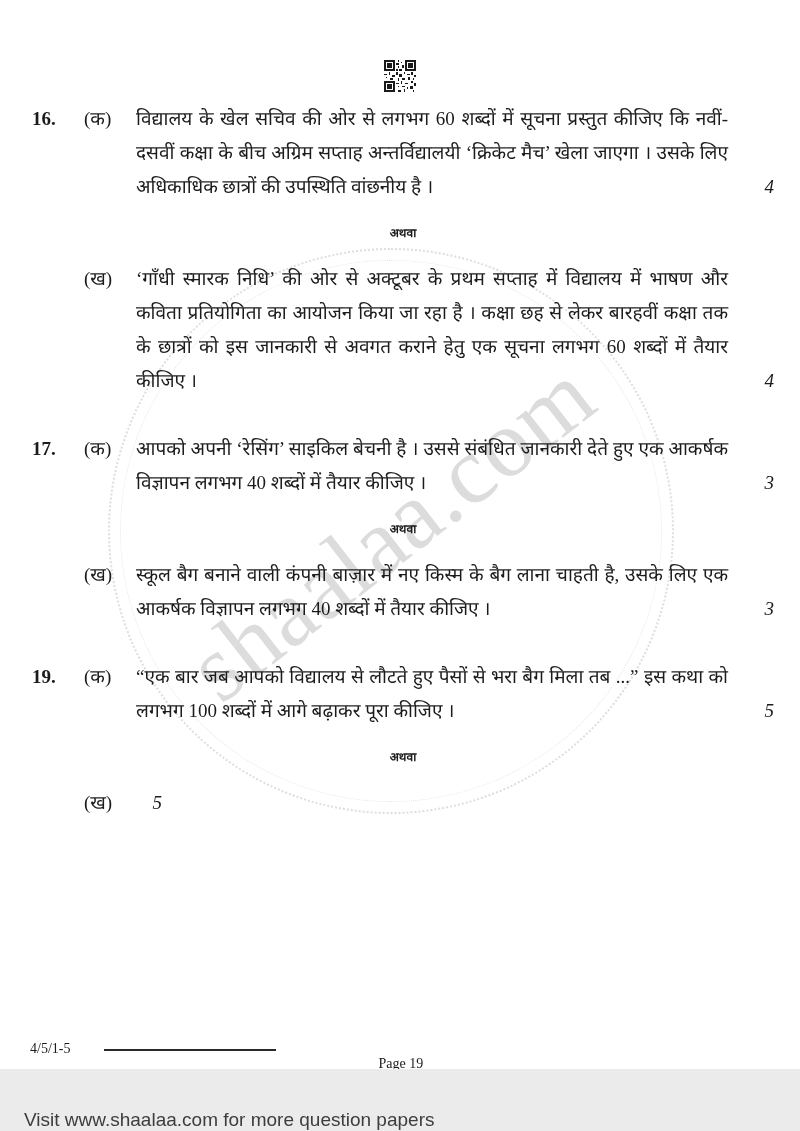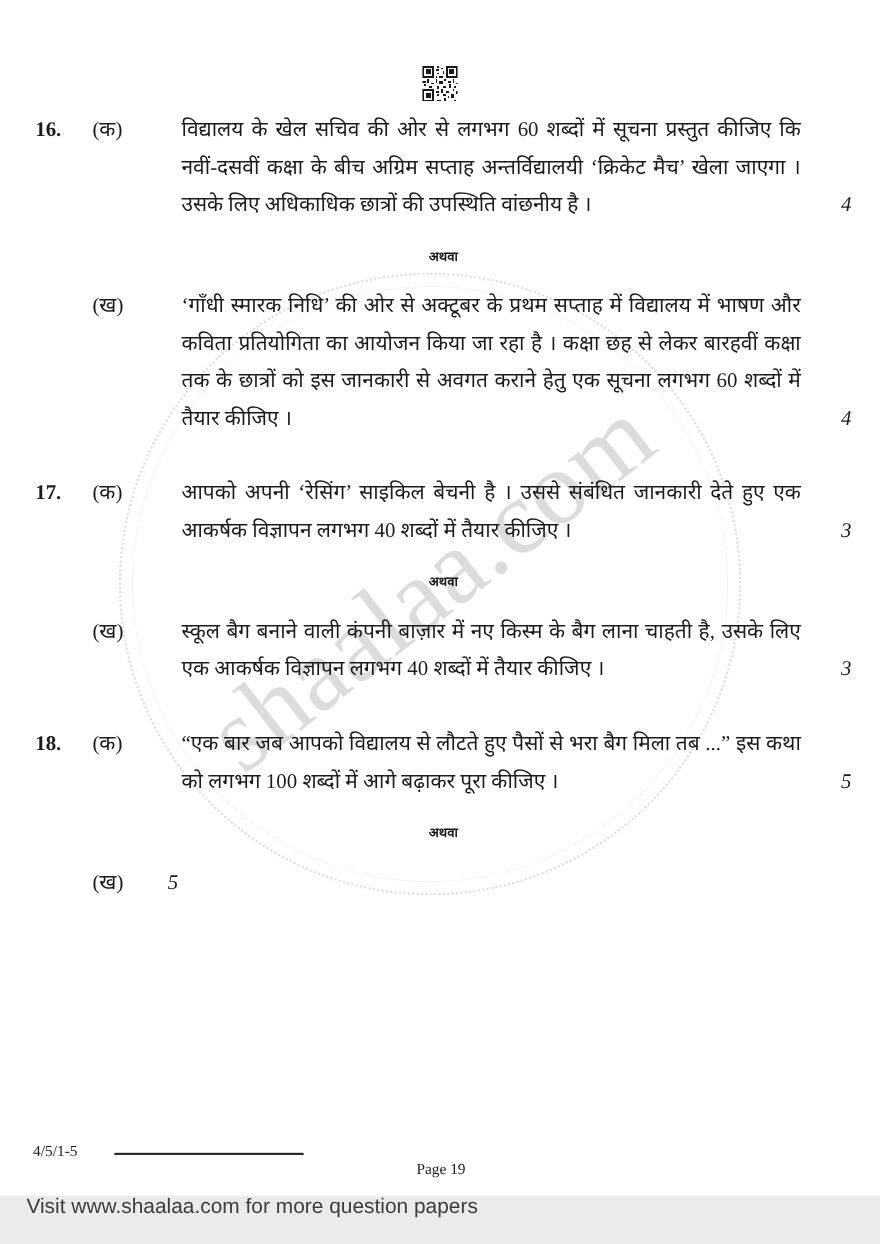--- a/index.html
+++ b/index.html
@@ -77,21 +77,20 @@
     font-weight: bold;
   }
   .plabel {
     width: 52px;
     flex: 0 0 52px;
   }
   .ptext {
     flex: 1 1 auto;
     text-align: justify;
     padding-right: 20px;
-    margin-left: 29px;
   }
   .marks {
     flex: 0 0 26px;
     width: 26px;
     text-align: right;
     font-style: italic;
     align-self: flex-end;
   }
   .or-row {
     text-align: center;
@@ -124,24 +123,24 @@
     position: absolute;
     left: 50%;
     top: 16px;
     transform: translateX(-48%);
   }
 
   
   .bottom-bar {
     position: absolute;
     left: 0; right: 0; bottom: 0;
-    height: 44px;
+    height: 62px;
     background: #ebebeb;
     display: flex;
-    align-items: flex-start;
+    align-items: flex-end;
     padding-left: 24px;
     font-family: "Liberation Sans", sans-serif;
     font-size: 19px;
     color: #3d3d3d;
     z-index: 1;
   }
 </style>
 </head>
 <body>
 
@@ -237,21 +236,21 @@
       <div class="part">
         <div class="qnum"></div>
         <div class="plabel">(ख)</div>
         <div class="ptext">स्कूल बैग बनाने वाली कंपनी बाज़ार में नए किस्म के बैग लाना चाहती है, उसके लिए एक आकर्षक विज्ञापन लगभग 40 शब्दों में तैयार कीजिए ।</div>
         <div class="marks">3</div>
       </div>
     </div>
 
     <div class="question">
       <div class="part">
-        <div class="qnum">18.</div>
+        <div class="qnum">19.</div>
         <div class="plabel">(क)</div>
         <div class="ptext">“एक बार जब आपको विद्यालय से लौटते हुए पैसों से भरा बैग मिला तब ...” इस कथा को लगभग 100 शब्दों में आगे बढ़ाकर पूरा कीजिए ।</div>
         <div class="marks">5</div>
       </div>
       <div class="or-row">अथवा</div>
       <div class="part">
         <div class="qnum"></div>
         <div class="plabel">(ख)</div>
         <div class="marks">5</div>
       </div>

